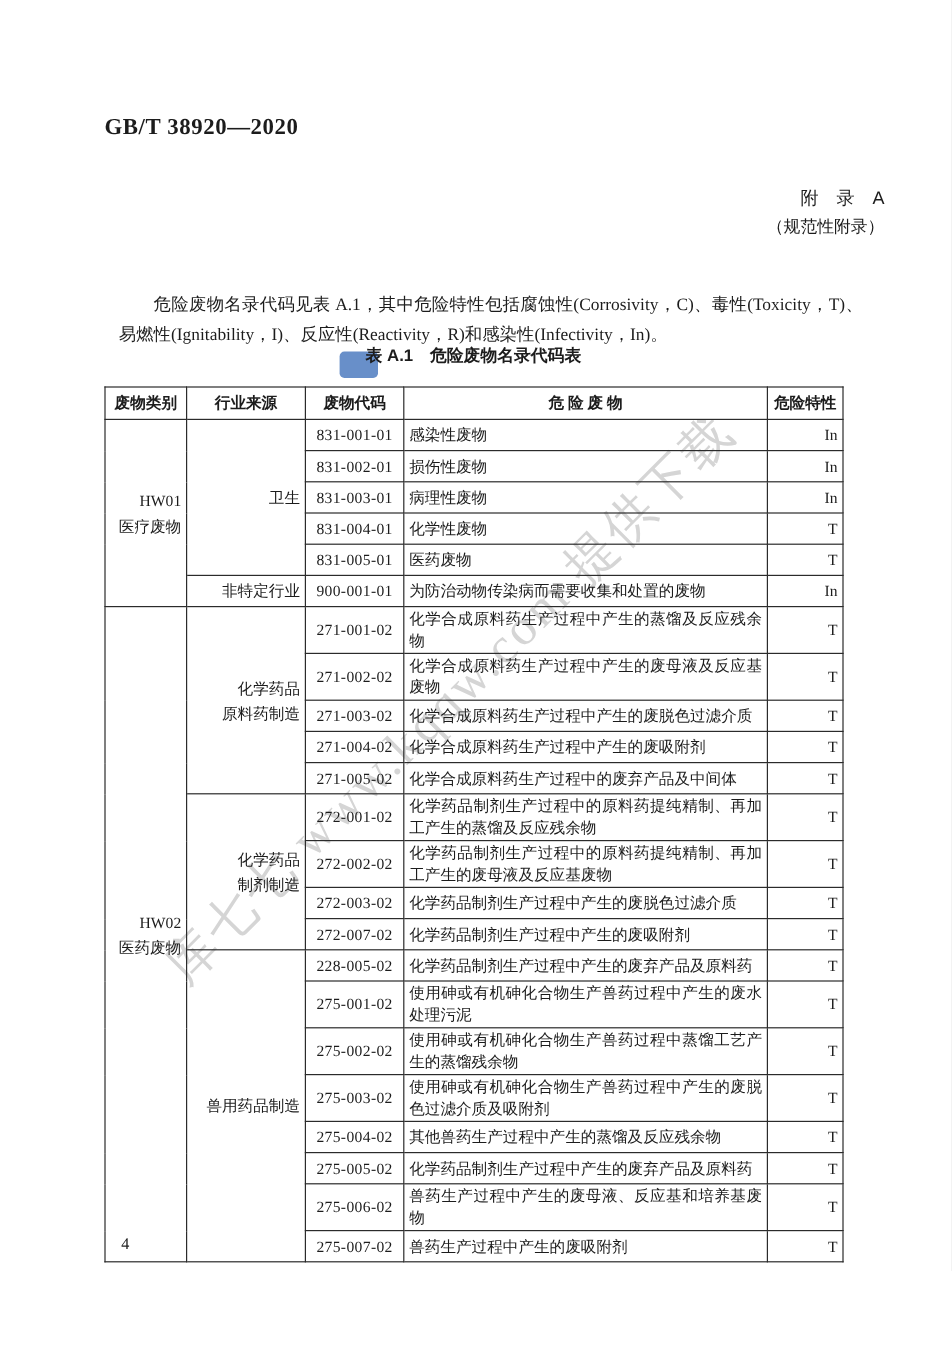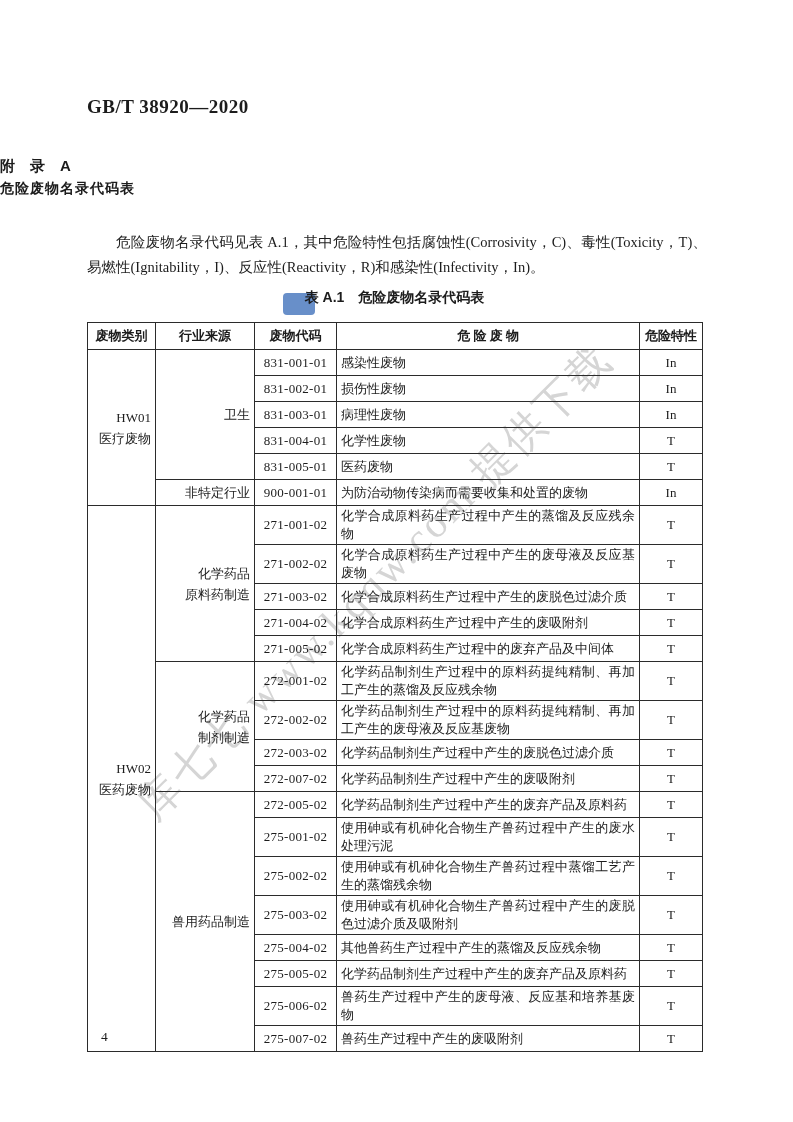--- a/index.html
+++ b/index.html
@@ -26,33 +26,33 @@
     user-select:none;
   }
   .content{position:relative;z-index:1;}
   .doc-code{
     position:absolute;left:87px;top:96px;
     font-weight:bold;font-size:19px;
     letter-spacing:0.5px;
   }
   .appendix-titles{
     position:absolute;left:0;top:154px;width:737px;
-    text-align:left;
+    text-align:right;
     font-family:"Liberation Sans","DejaVu Sans",sans-serif;
-    font-weight:bold;
+    font-weight:normal;
   }
   .appendix-titles .t1{font-size:15px;line-height:23px;}
   .appendix-titles .t2{font-size:14px;line-height:23px;}
   .appendix-titles .t3{font-size:14px;line-height:23px;letter-spacing:1px;}
   .intro{
     position:absolute;left:87px;top:230px;width:620px;
     font-size:14.5px;line-height:25px;
     text-indent:2em;
     text-align:justify;
-    margin:0;
+    margin:12px;
   }
   .caption-wrap{
     position:absolute;left:87px;top:288px;width:615px;
     text-align:center;
   }
   .stamp{
     position:absolute;left:196px;top:5px;
     width:32px;height:22px;
     background:rgba(62,112,186,0.78);
     border-radius:4px;
@@ -93,21 +93,21 @@
     letter-spacing:0.3px;
   }
   td.wname{
     text-align:justify;
     text-justify:inter-character;
     font-size:12.5px;
     line-height:18px;
     padding:2px 5px;
   }
   td.haz{
-    text-align:center;
+    text-align:right;
     font-size:13px;
   }
   tr.single td{height:23px;}
   .page-number{
     position:absolute;left:101px;top:1029px;
     font-size:13.5px;
   }
 </style>
 </head>
 <body>
@@ -115,21 +115,21 @@
 <div class="page">
 
   <div class="watermark">库七七 www.kqqw.com 提供下载</div>
 
   <div class="content">
 
     <div class="doc-code">GB/T 38920—2020</div>
 
     <div class="appendix-titles">
       <div class="t1">附　录　A</div>
-      <div class="t3">危险废物名录代码表</div>
+      <div class="t2">（规范性附录）</div>
     </div>
 
     <p class="intro">危险废物名录代码见表 A.1，其中危险特性包括腐蚀性(Corrosivity，C)、毒性(Toxicity，T)、易燃性(Ignitability，I)、反应性(Reactivity，R)和感染性(Infectivity，In)。</p>
 
     <div class="caption-wrap">
       <span class="stamp"></span>
       <span class="caption">表 A.1　危险废物名录代码表</span>
     </div>
 
     <table class="codes">
@@ -244,21 +244,21 @@
           </tr>
           <tr class="single">
             <td class="code">272-007-02</td>
             <td class="wname">化学药品制剂生产过程中产生的废吸附剂</td>
             <td class="haz">T</td>
           </tr>
           <tr class="single">
             <td class="ind" rowspan="8">
               <div>兽用药品制造</div>
             </td>
-            <td class="code">272-005-02</td>
+            <td class="code">228-005-02</td>
             <td class="wname">化学药品制剂生产过程中产生的废弃产品及原料药</td>
             <td class="haz">T</td>
           </tr>
           <tr class="single">
             <td class="code">275-001-02</td>
             <td class="wname">使用砷或有机砷化合物生产兽药过程中产生的废水处理污泥</td>
             <td class="haz">T</td>
           </tr>
           <tr class="single">
             <td class="code">275-002-02</td>

